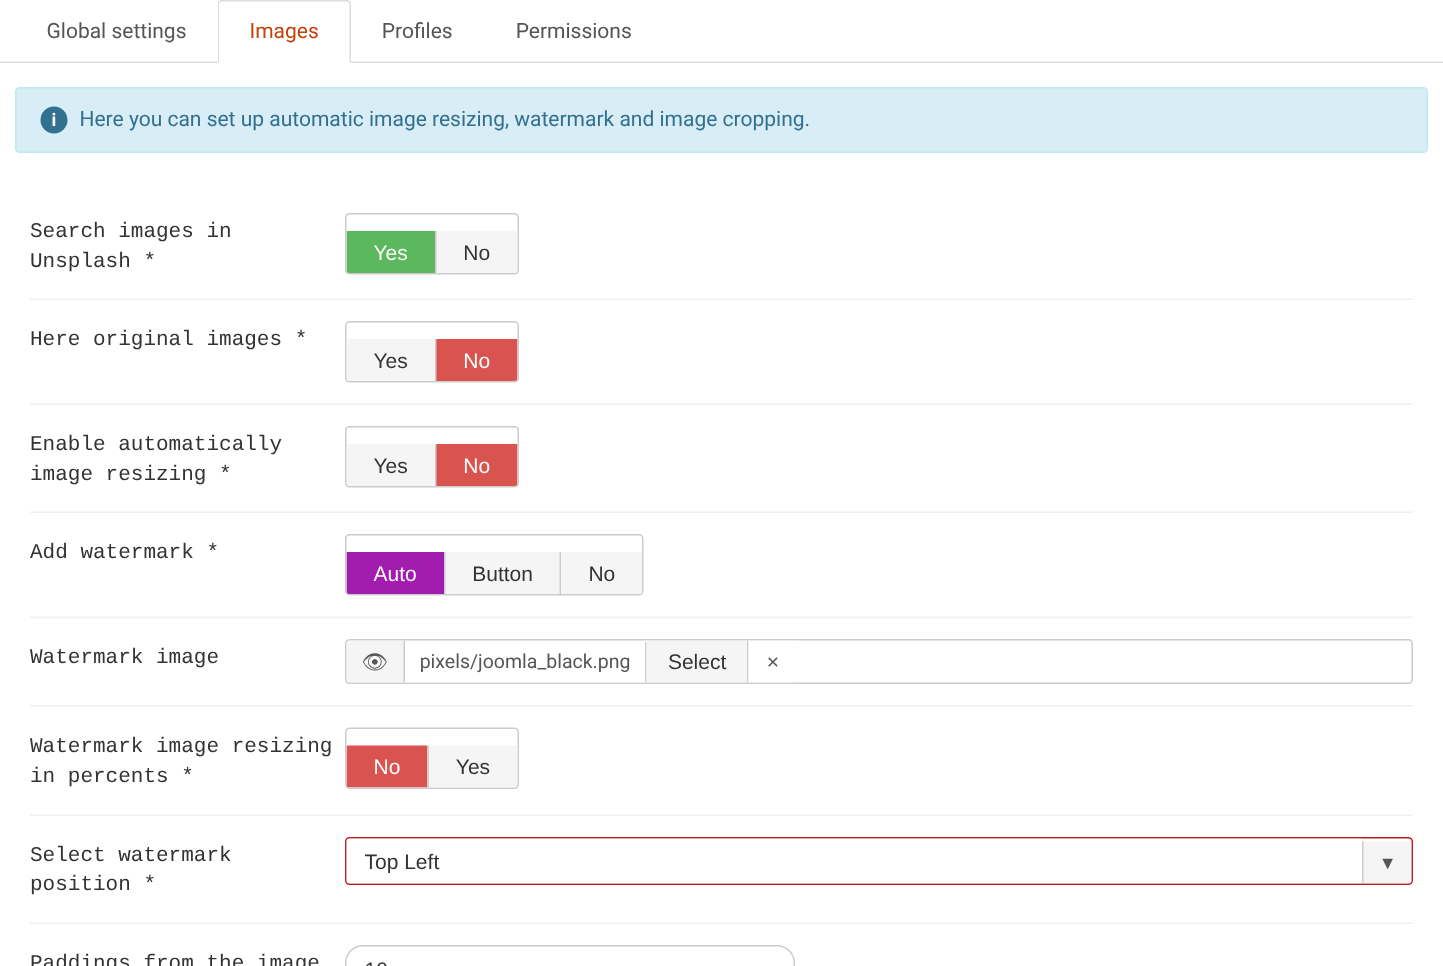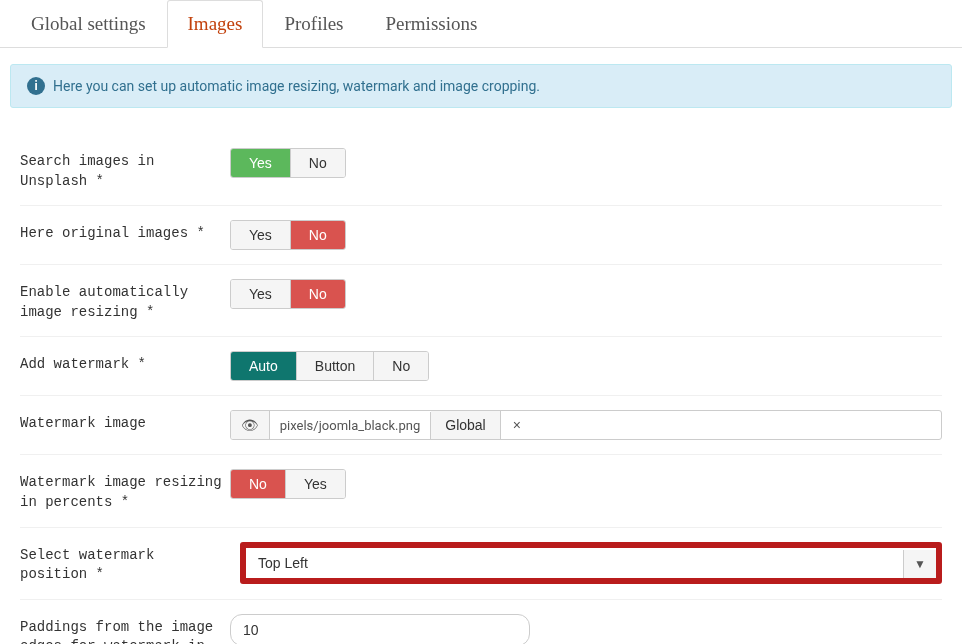--- a/index.html
+++ b/index.html
@@ -12,27 +12,26 @@
     }
 
     .tabs {
       display: flex;
       border-bottom: 1px solid #ddd;
       padding: 0 10px;
     }
     .tab {
       padding: 12px 20px;
       cursor: pointer;
-      font-size: 19px;
+      font-size: 14px;
       color: #555;
       border: 1px solid transparent;
       margin-bottom: -1px;
       border-radius: 3px 3px 0 0;
       text-decoration: none;
-      font-family: Liberation Serif, serif;
     }
     .tab.active {
       background: #fff;
       border-color: #ddd;
       border-bottom-color: #fff;
       color: #c2410c;
       font-weight: normal;
     }
 
     .info-banner {
@@ -80,31 +79,32 @@
       overflow: hidden;
     }
 
     .btn-toggle {
       padding: 6px 18px;
       font-size: 14px;
       cursor: pointer;
       border: none;
       background: #f5f5f5;
       color: #333;
+      margin-top: 11px;
     }
     .btn-toggle.active-yes {
       background: #5cb85c;
       color: #fff;
     }
     .btn-toggle.active-no {
       background: #d9534f;
       color: #fff;
     }
     .btn-toggle.active-auto {
-      background: #0f766e;
+      background: #a21caf;
       color: #fff;
     }
 
     .btn-toggle + .btn-toggle {
       border-left: 1px solid #ccc;
     }
 
     
     .watermark-image-group {
       display: flex;
@@ -145,25 +145,24 @@
       border: none;
       cursor: pointer;
       font-size: 14px;
       color: #555;
     }
 
     
     .select-dropdown {
       display: flex;
       align-items: flex-end;
-      border: 6px solid #b91c1c;
+      border: 1px solid #b91c1c;
       border-radius: 3px;
       overflow: hidden;
       min-width: 200px;
-      margin-left: 10px;
     }
     .select-dropdown select {
       appearance: none;
       -webkit-appearance: none;
       border: none;
       padding: 7px 12px;
       font-size: 14px;
       background: #fff;
       flex: 1;
       color: #333;
@@ -261,21 +260,21 @@
       </div>
     </div>
   </div>
 
   <div class="form-row">
     <div class="form-label">Watermark image</div>
     <div class="form-control">
       <div class="watermark-image-group">
         <button class="watermark-eye-btn">👁</button>
         <span class="watermark-path">pixels/joomla_black.png</span>
-        <button class="watermark-select-btn">Global</button>
+        <button class="watermark-select-btn">Select</button>
         <button class="watermark-clear-btn">×</button>
       </div>
     </div>
   </div>
 
   <div class="form-row">
     <div class="form-label">Watermark image resizing in percents *</div>
     <div class="form-control">
       <div class="btn-group">
         <button class="btn-toggle active-no">No</button>

